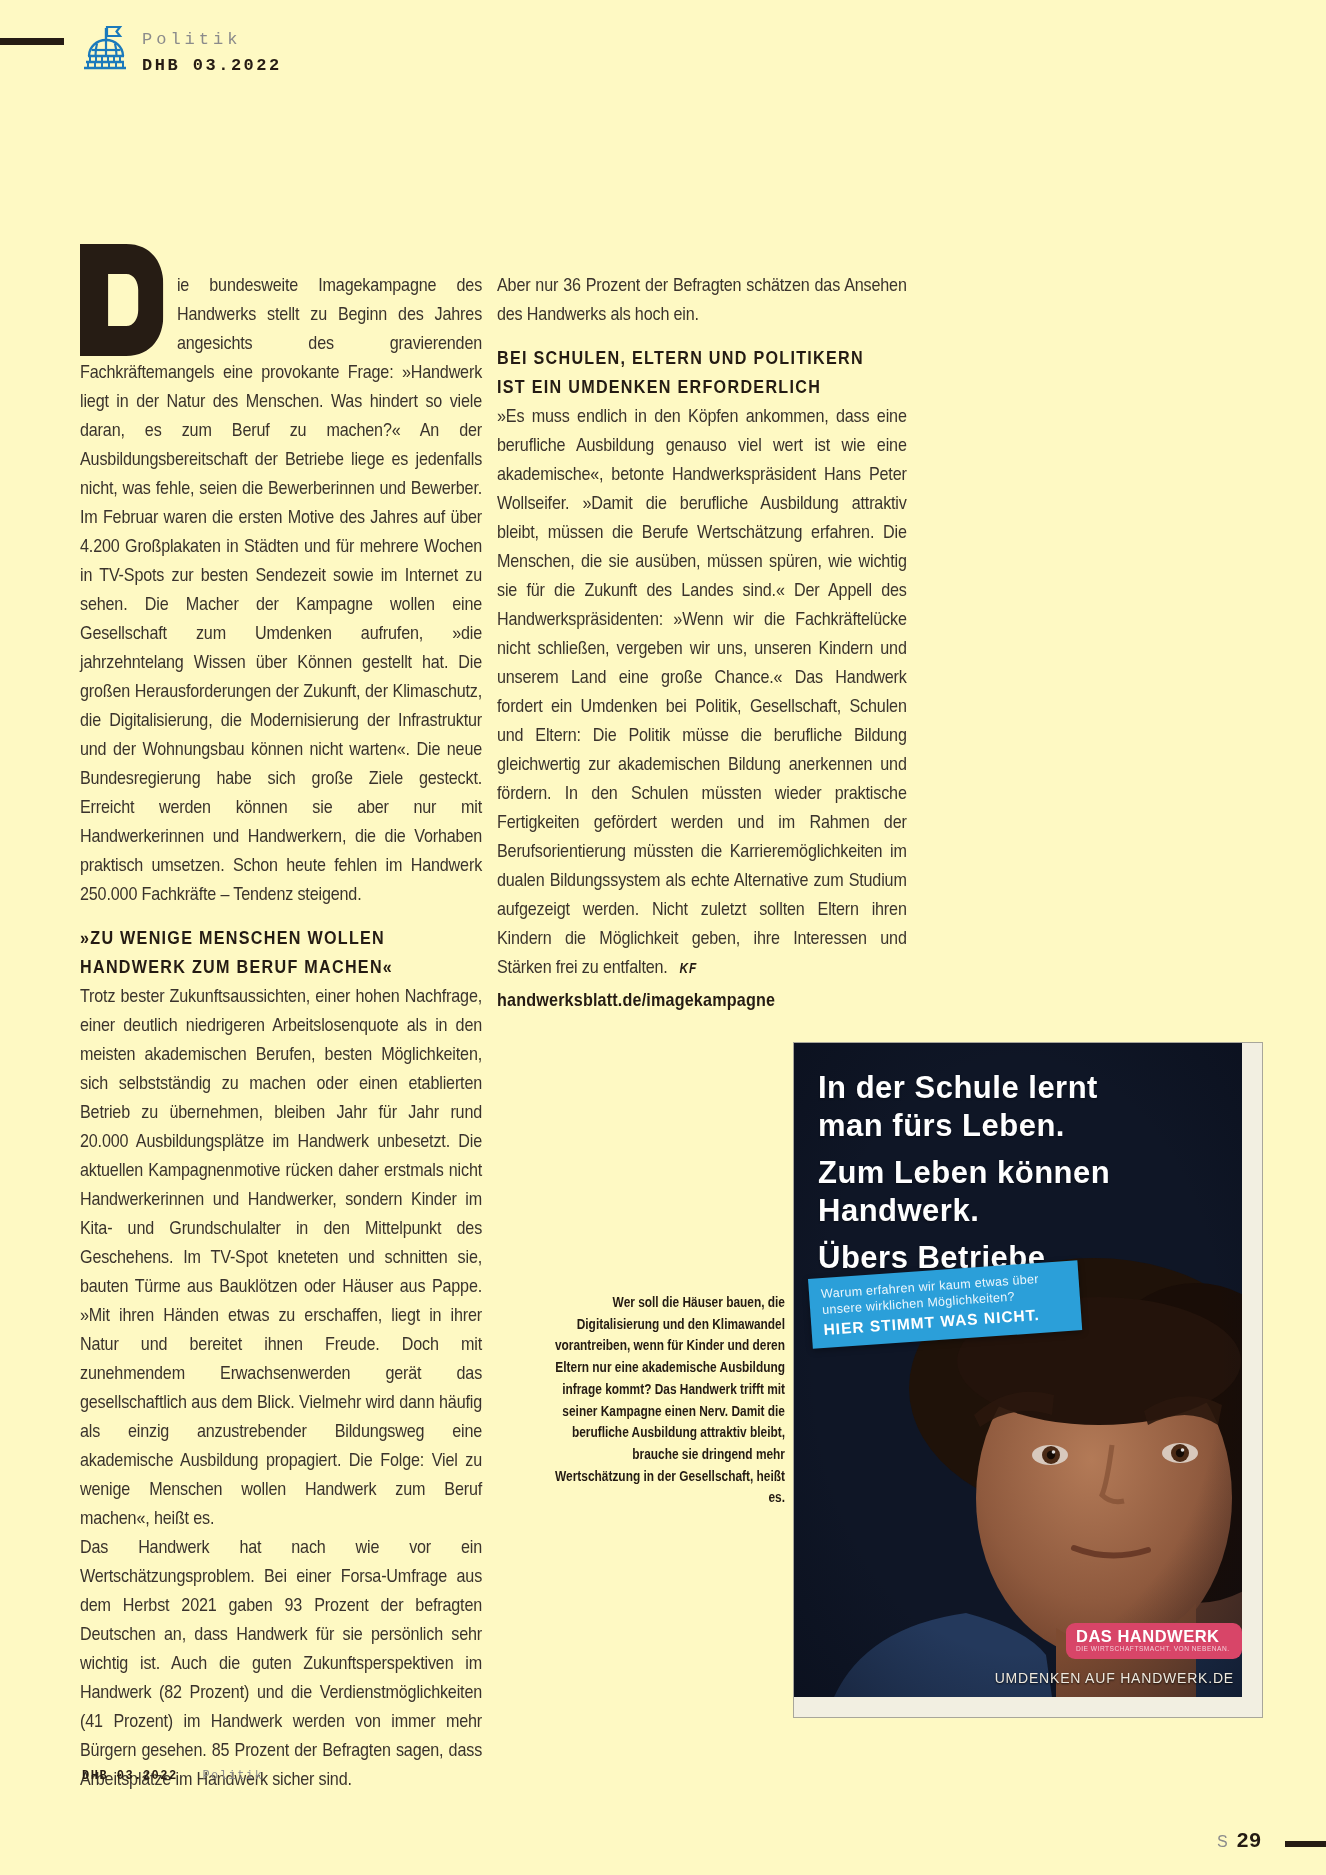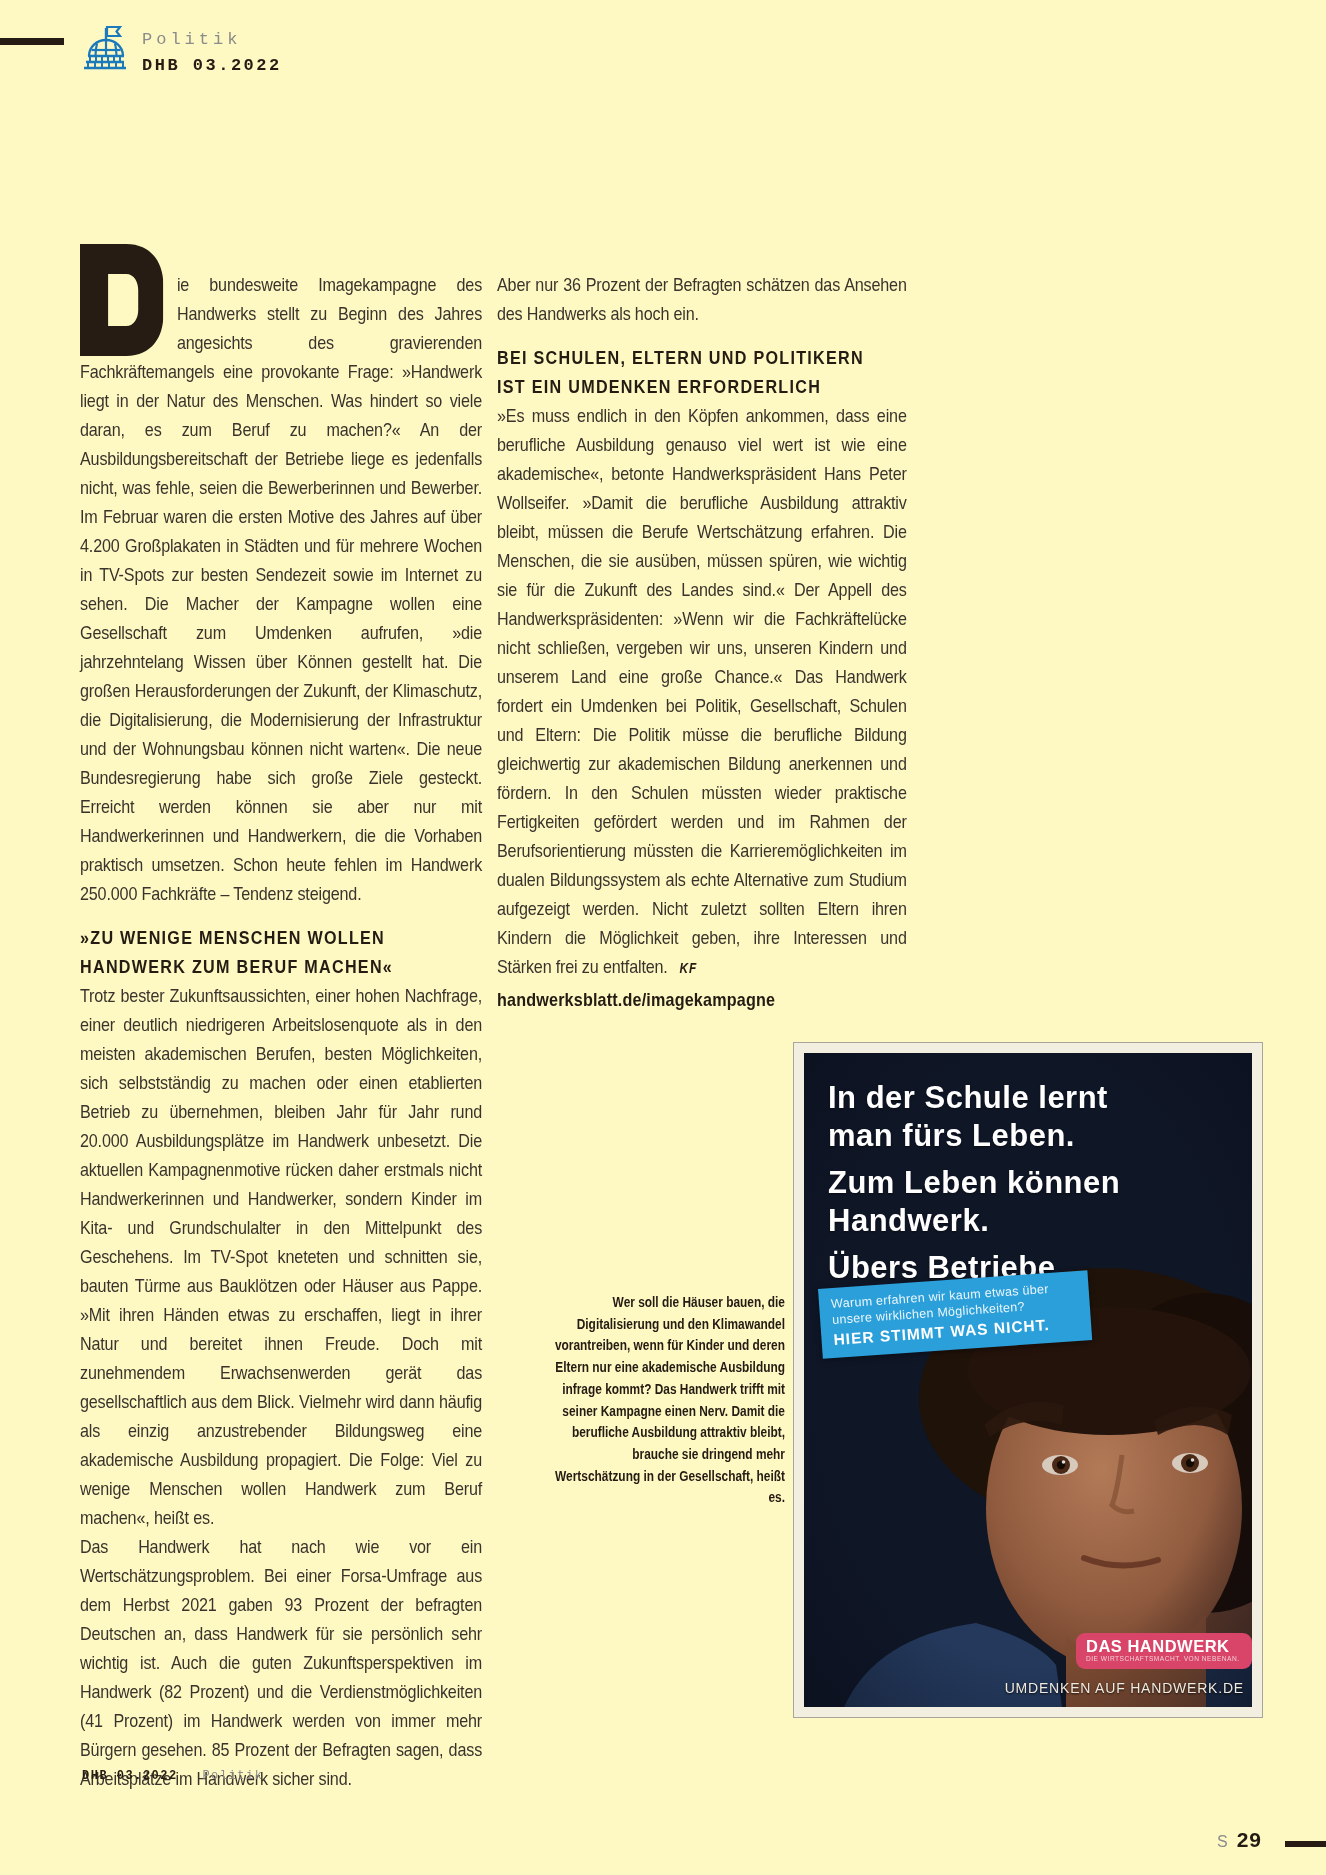--- a/index.html
+++ b/index.html
@@ -31,21 +31,21 @@
   .dropwrap svg{display:block;margin-top:-26px;}
   
   .caption{
     position:absolute;top:1292px;right:541px;width:282px;
     transform:scaleX(0.85);transform-origin:100% 0;
     font-size:14px;font-weight:bold;line-height:21.7px;color:#241b13;text-align:right;
   }
   
   .poster{
     position:absolute;left:793px;top:1042px;width:470px;height:676px;
-    box-sizing:border-box;background:#f2efe1;border:1px solid #a8a69a;padding:10px;
+    box-sizing:border-box;background:#f2efe1;border:1px solid #a8a69a;
   }
   .photo{position:relative;width:448px;height:654px;background:#0f1626;overflow:hidden;}
   .photo svg.boy{position:absolute;left:0;top:0;width:448px;height:654px;}
   .headline{
     position:absolute;left:24px;top:26px;z-index:2;
     color:#ffffff;font-weight:bold;font-size:31px;line-height:38px;letter-spacing:0.5px;
     text-shadow:0 1px 2px rgba(0,0,0,.5);
   }
   .hgroup{margin-bottom:9px;}
   .sticker{

